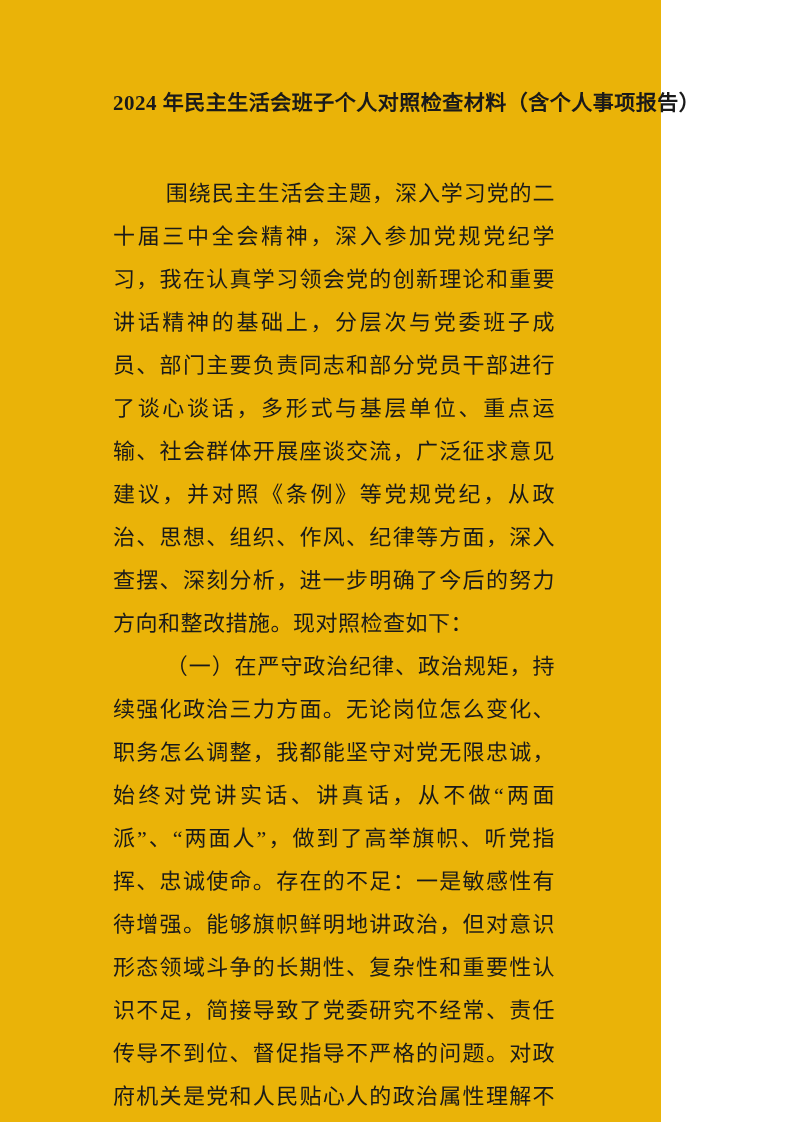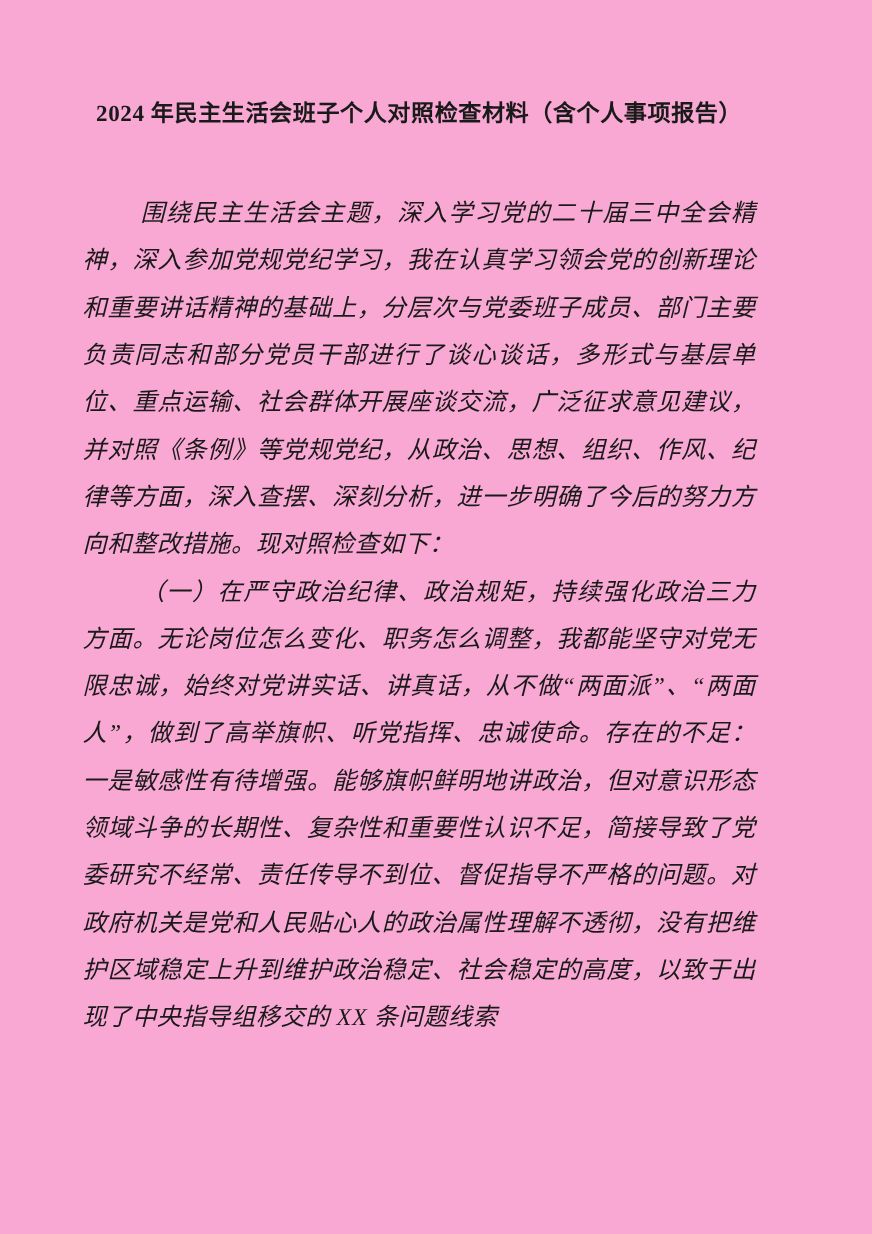--- a/index.html
+++ b/index.html
@@ -9,42 +9,41 @@
   }
   body {
     width: 793px;
     height: 1122px;
     overflow: hidden;
     font-family: "Liberation Serif", "DejaVu Serif", serif;
     color: #1a1a1a;
   }
   .page {
     box-sizing: border-box;
-    width: 793px;
+    width: 661px;
     height: 1122px;
-    padding: 88px 106px 0 75px;
-    background: #f9a8d4;
+    padding: 88px 106px 0 113px;
+    background: #eab308;
   }
   .doc-title {
     font-size: 21px;
     font-weight: bold;
     line-height: 30px;
     text-align: center;
     white-space: nowrap;
     letter-spacing: 0.5px;
     margin: 0 0 54px 0;
   }
   .para {
     font-size: 22px;
     line-height: 43px;
     text-align: justify;
     text-indent: 2.4em;
     letter-spacing: 0.5px;
     margin: 0;
-    font-style: italic;
   }
   .section-heading {
     font-size: 22px;
     font-weight: bold;
     line-height: 43px;
     text-indent: 2.4em;
     letter-spacing: 0.5px;
     margin: 14px 0 27px 0;
   }
 </style>

